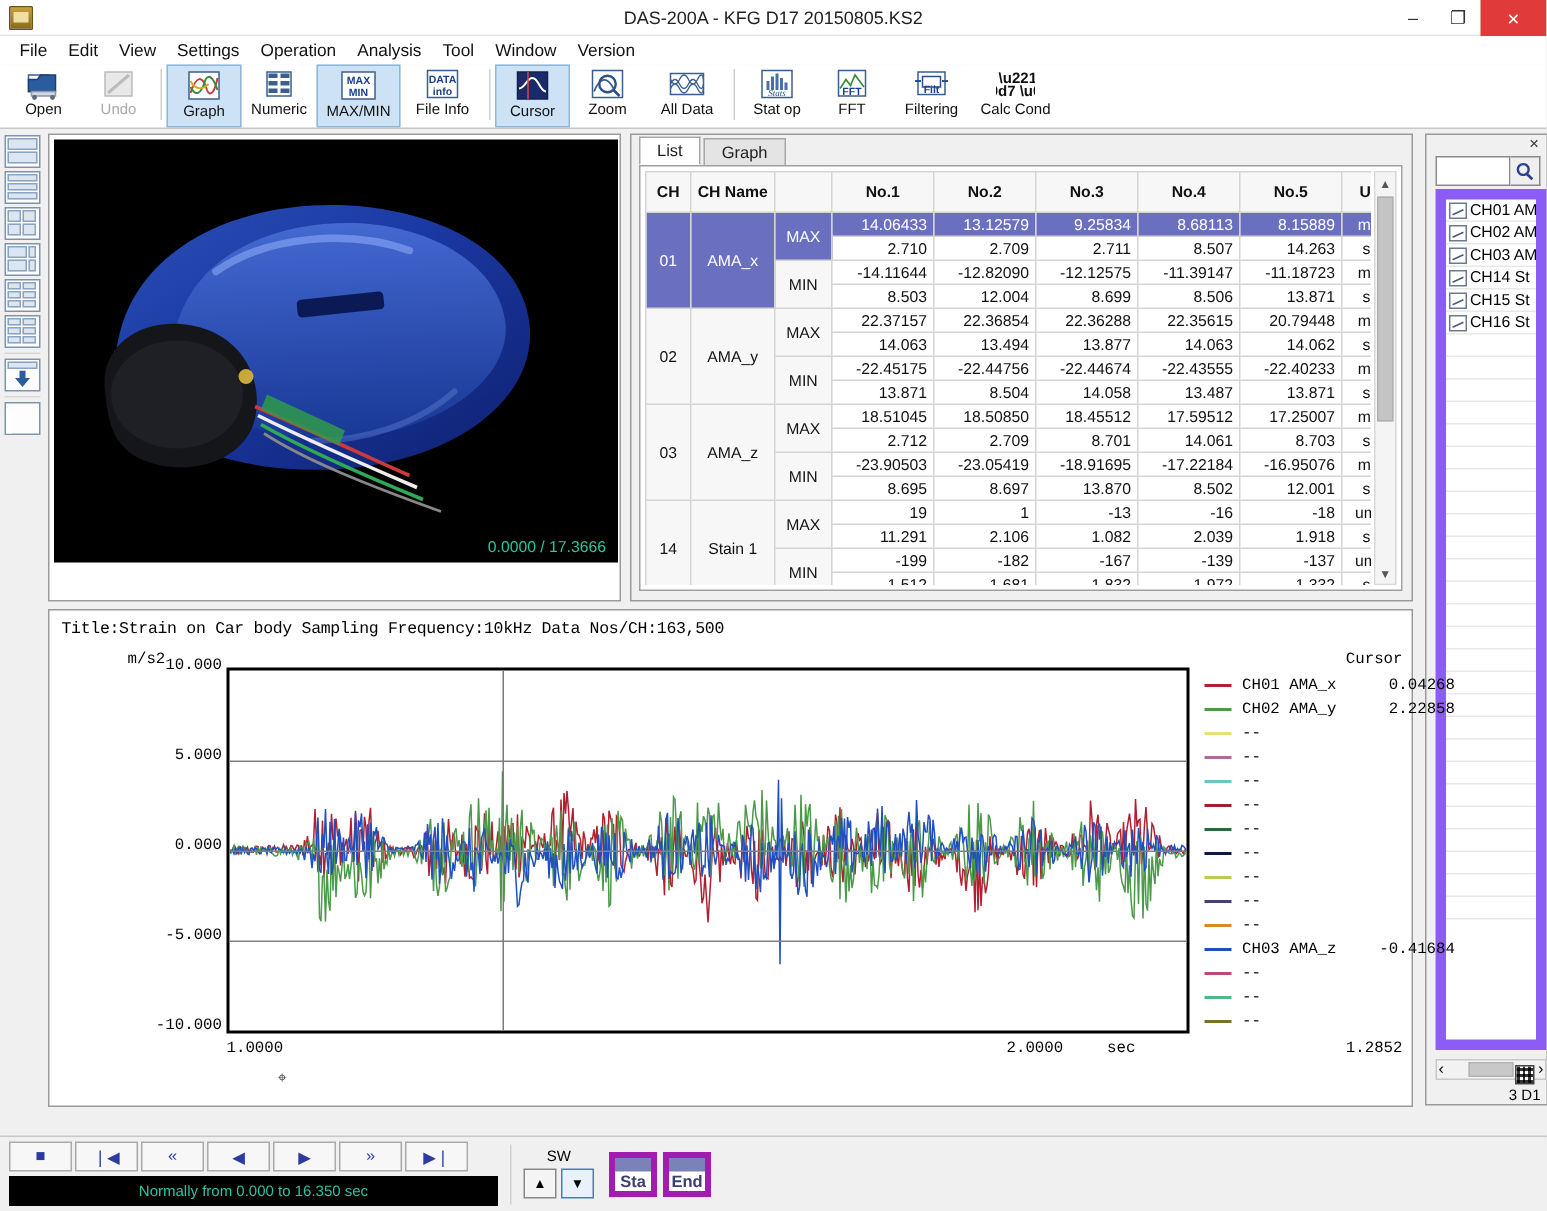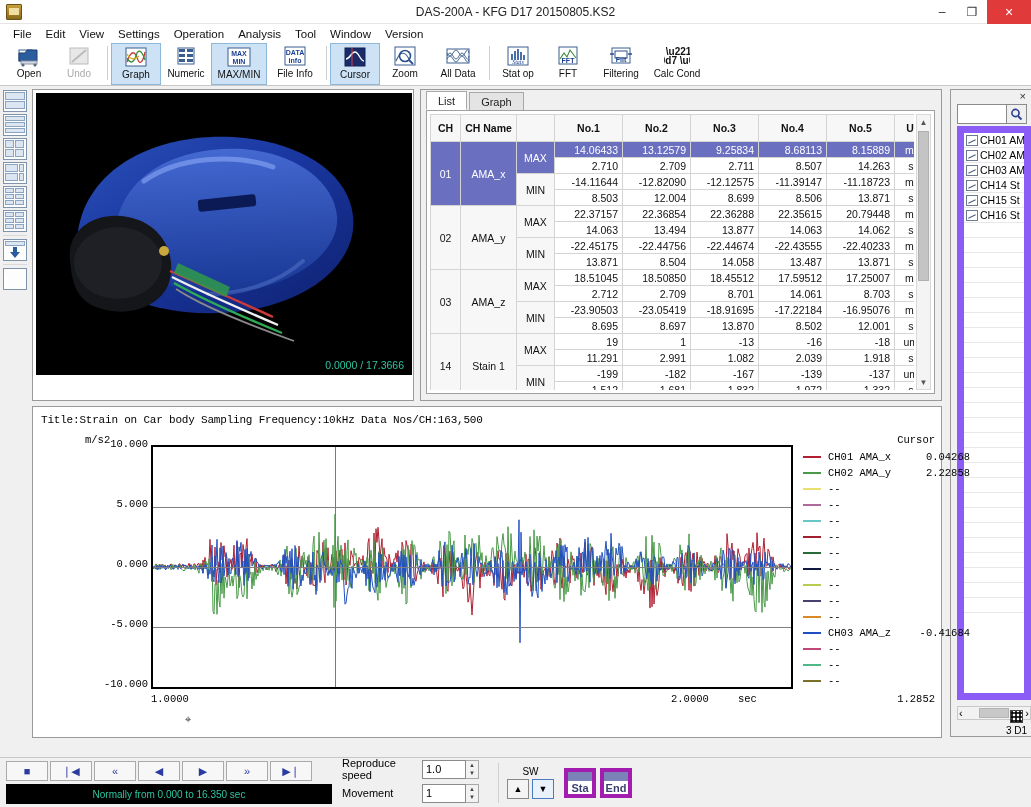--- a/index.html
+++ b/index.html
@@ -686,21 +686,21 @@
                 <td class="mm" rowspan="2">MAX</td>
                 <td class="num">19</td>
                 <td class="num">1</td>
                 <td class="num">-13</td>
                 <td class="num">-16</td>
                 <td class="num">-18</td>
                 <td class="ctr">um/m</td>
               </tr>
               <tr>
                 <td class="num">11.291</td>
-                <td class="num">2.991</td>
+                <td class="num">2.106</td>
                 <td class="num">1.082</td>
                 <td class="num">2.039</td>
                 <td class="num">1.918</td>
                 <td class="ctr">sec</td>
               </tr>
               <tr>
                 <td class="mm" rowspan="2">MIN</td>
                 <td class="num">-199</td>
                 <td class="num">-182</td>
                 <td class="num">-167</td>
@@ -922,38 +922,20 @@
       <div class="tbtn">❘◀</div>
       <div class="tbtn">«</div>
       <div class="tbtn">◀</div>
       <div class="tbtn">▶</div>
       <div class="tbtn">»</div>
       <div class="tbtn">▶❘</div>
     </div>
     <div id="tr-bar">Normally  from 0.000 to 16.350 sec</div>
   </div>
 
-  <div id="tr-fields">
-    <div class="fld-row">
-      <div class="fld-lab">Reproduce speed</div>
-      <div class="fld-in">1.0</div>
-      <div class="spin">
-        <i>▲</i>
-        <i>▼</i>
-      </div>
-    </div>
-    <div class="fld-row">
-      <div class="fld-lab">Movement</div>
-      <div class="fld-in">1</div>
-      <div class="spin">
-        <i>▲</i>
-        <i>▼</i>
-      </div>
-    </div>
-  </div>
 
   <div id="tr-sep"></div>
 
   <div id="sw-box">
     <div id="sw-lab">SW</div>
     <div id="sw-btns">
       <div class="swbtn">▲</div>
       <div class="swbtn on">▼</div>
     </div>
   </div>

